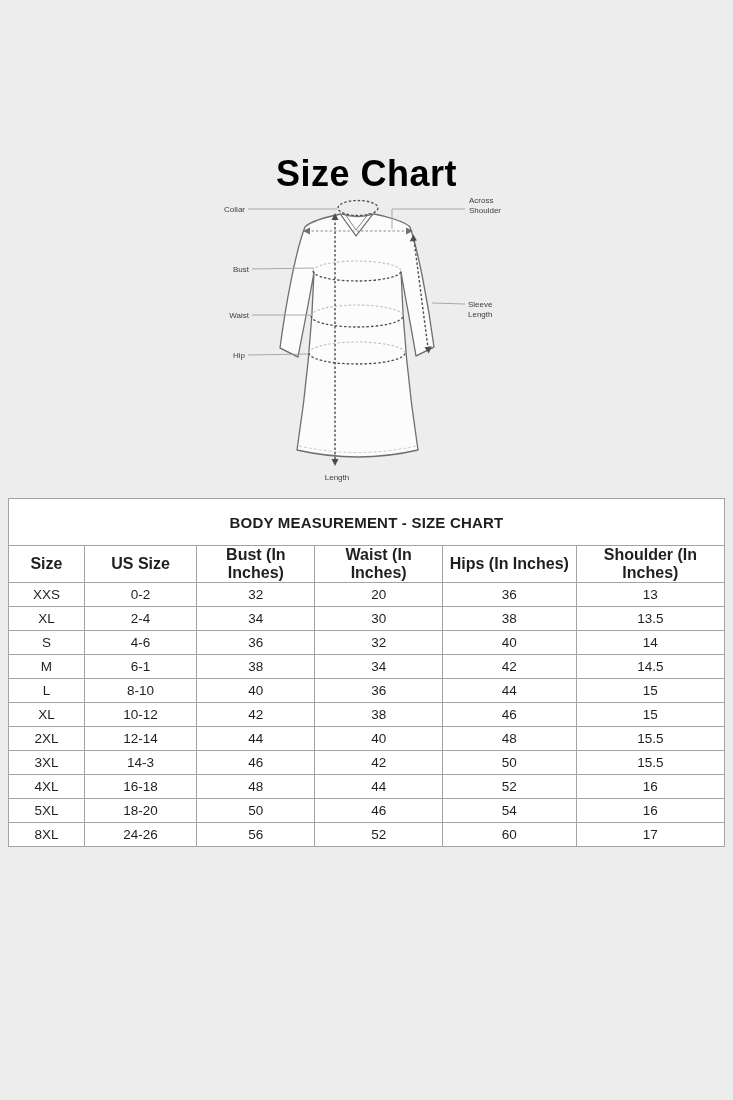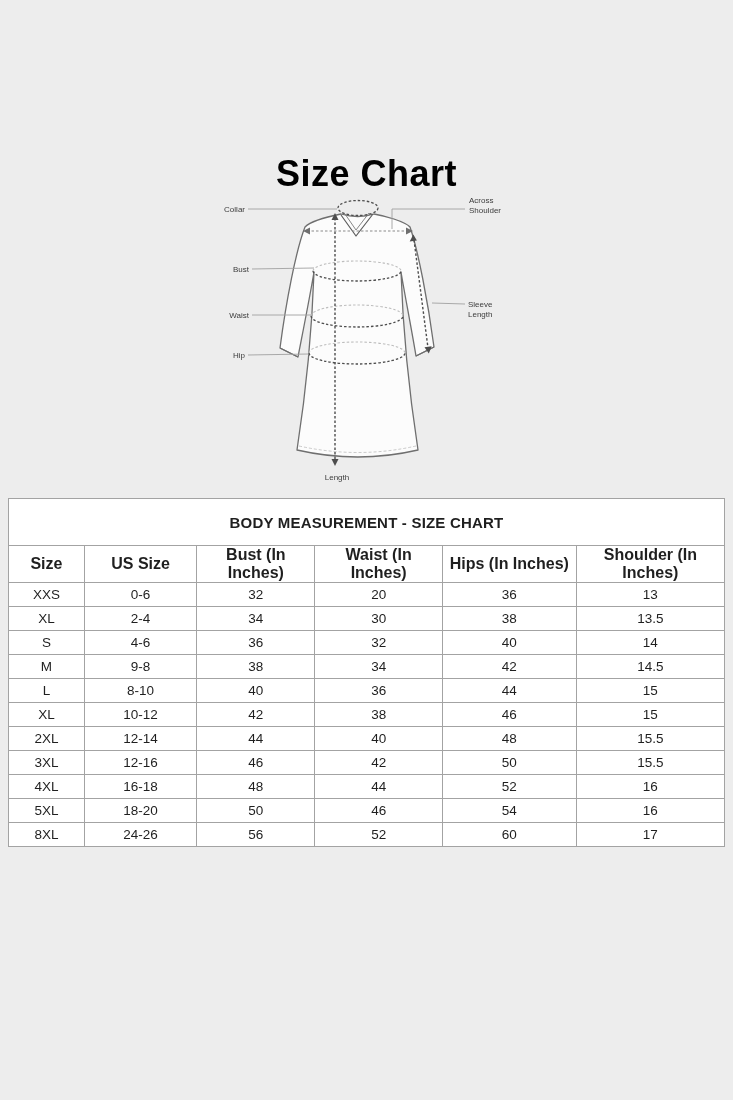--- a/index.html
+++ b/index.html
@@ -141,21 +141,21 @@
             <th>US Size</th>
             <th>Bust (In Inches)</th>
             <th>Waist (In Inches)</th>
             <th>Hips (In Inches)</th>
             <th>Shoulder (In Inches)</th>
           </tr>
       </thead>
       <tbody class="table-body" id="table-body">
           <tr>
             <td>XXS</td>
-            <td>0-6</td>
+            <td>0-2</td>
             <td>32</td>
             <td>20</td>
             <td>36</td>
             <td>13</td>
           </tr>
           <tr>
             <td>XL</td>
             <td>2-4</td>
             <td>34</td>
             <td>30</td>
@@ -165,21 +165,21 @@
           <tr>
             <td>S</td>
             <td>4-6</td>
             <td>36</td>
             <td>32</td>
             <td>40</td>
             <td>14</td>
           </tr>
           <tr>
             <td>M</td>
-            <td>9-8</td>
+            <td>6-1</td>
             <td>38</td>
             <td>34</td>
             <td>42</td>
             <td>14.5</td>
           </tr>
           <tr>
             <td>L</td>
             <td>8-10</td>
             <td>40</td>
             <td>36</td>
@@ -197,21 +197,21 @@
           <tr>
             <td>2XL</td>
             <td>12-14</td>
             <td>44</td>
             <td>40</td>
             <td>48</td>
             <td>15.5</td>
           </tr>
           <tr>
             <td>3XL</td>
-            <td>12-16</td>
+            <td>14-3</td>
             <td>46</td>
             <td>42</td>
             <td>50</td>
             <td>15.5</td>
           </tr>
           <tr>
             <td>4XL</td>
             <td>16-18</td>
             <td>48</td>
             <td>44</td>

